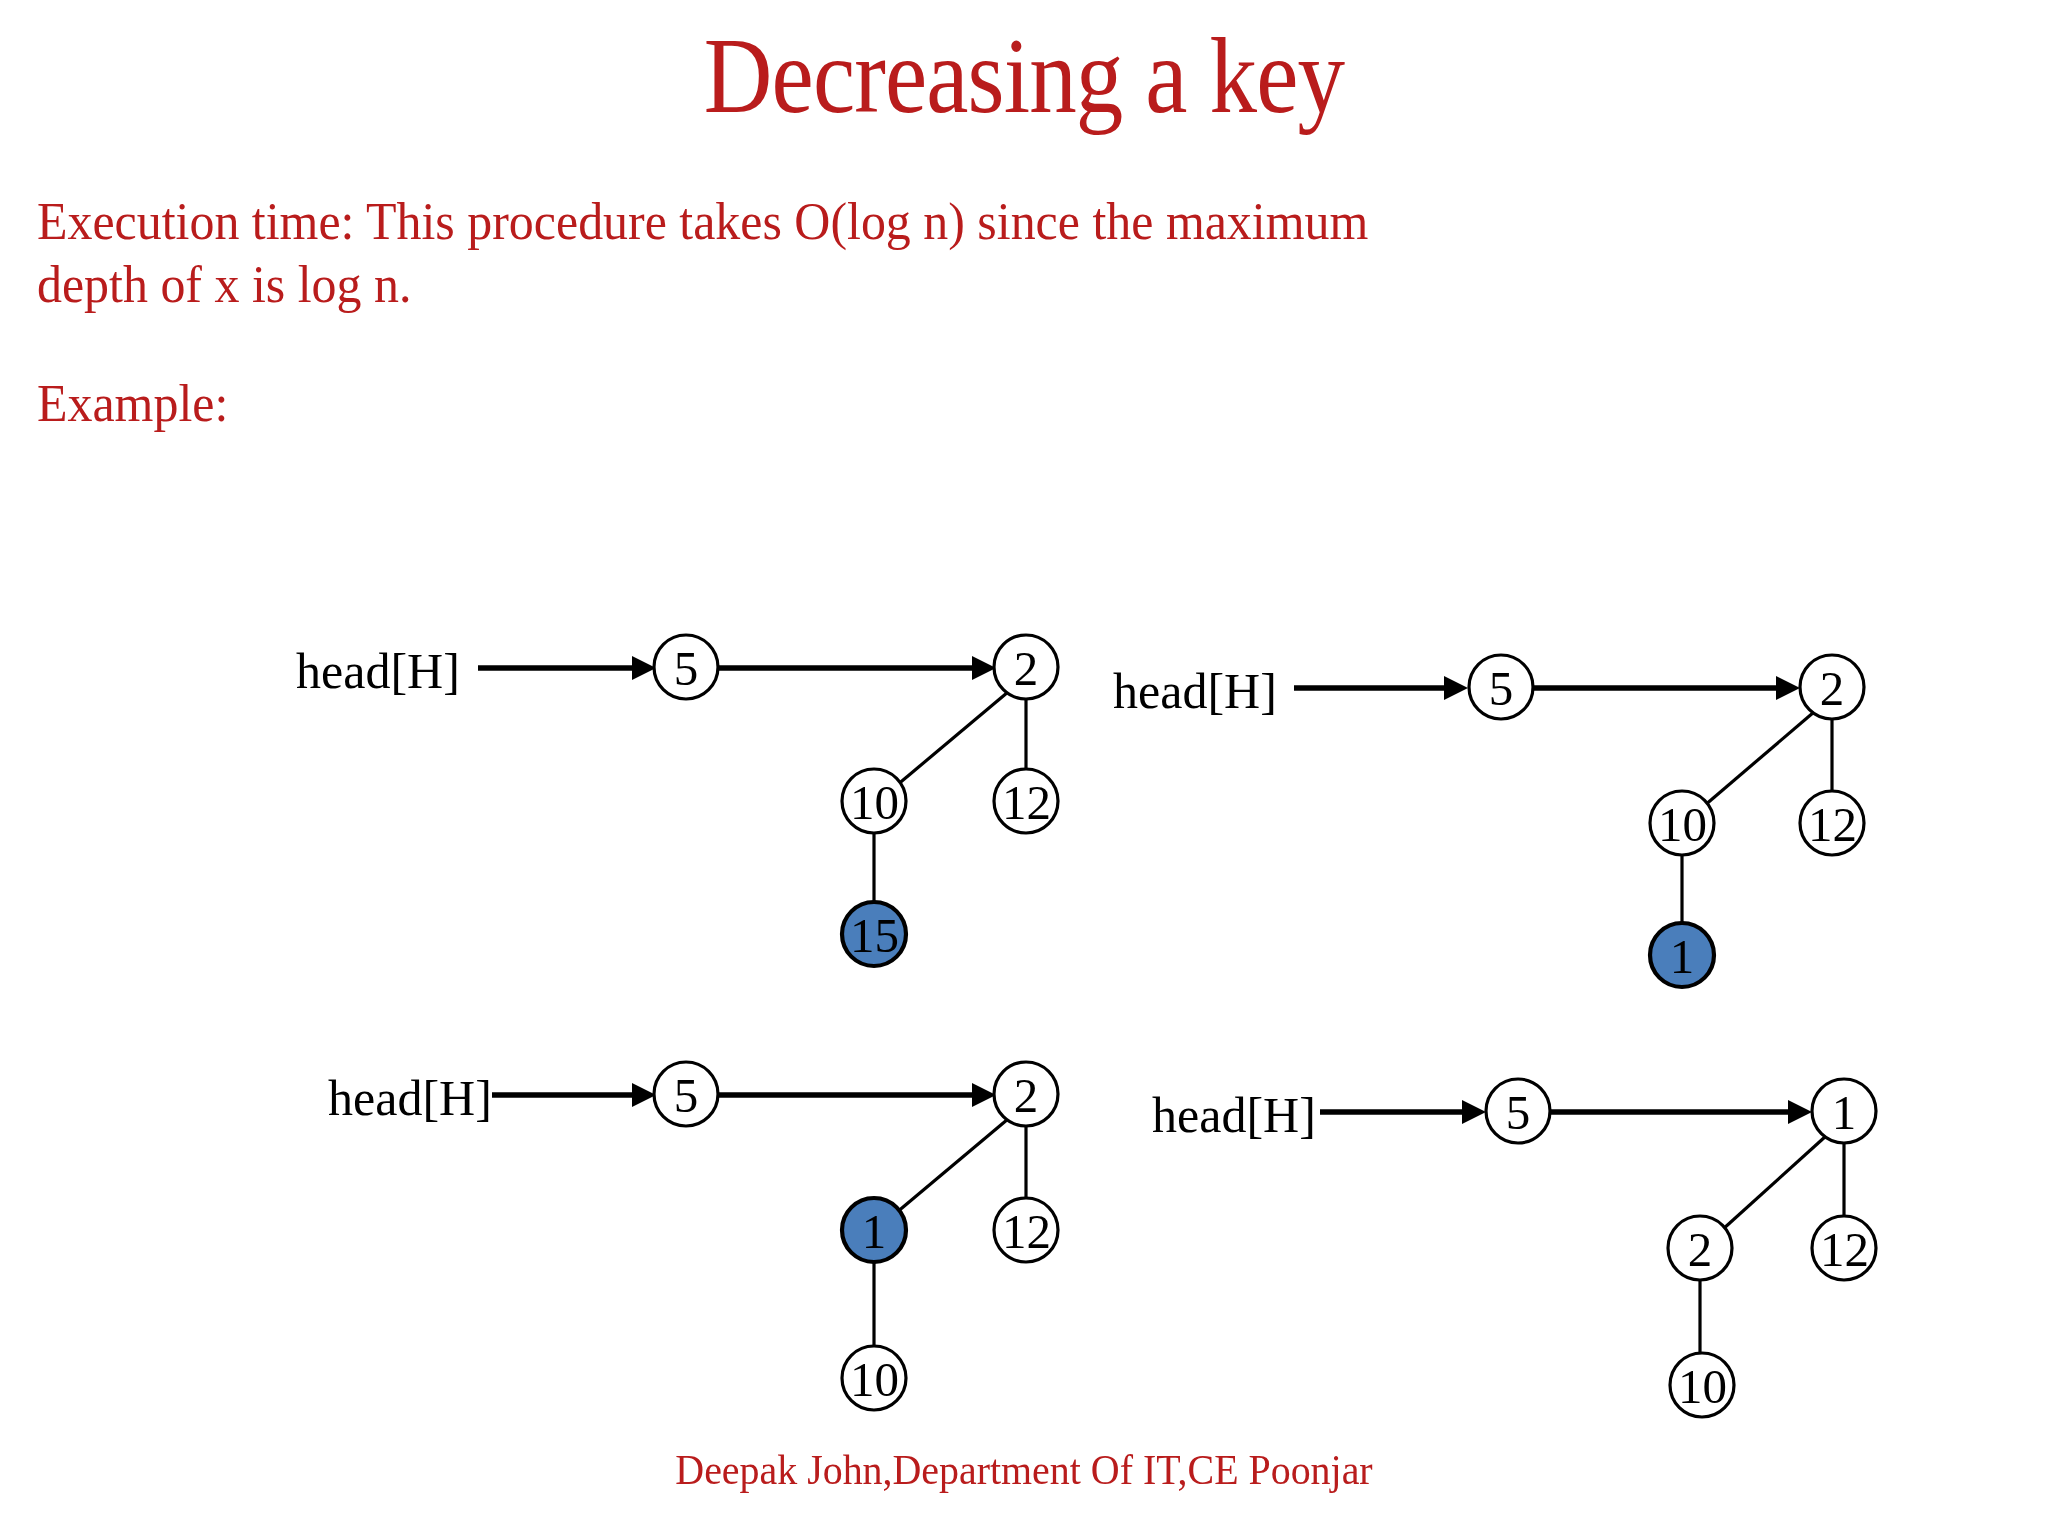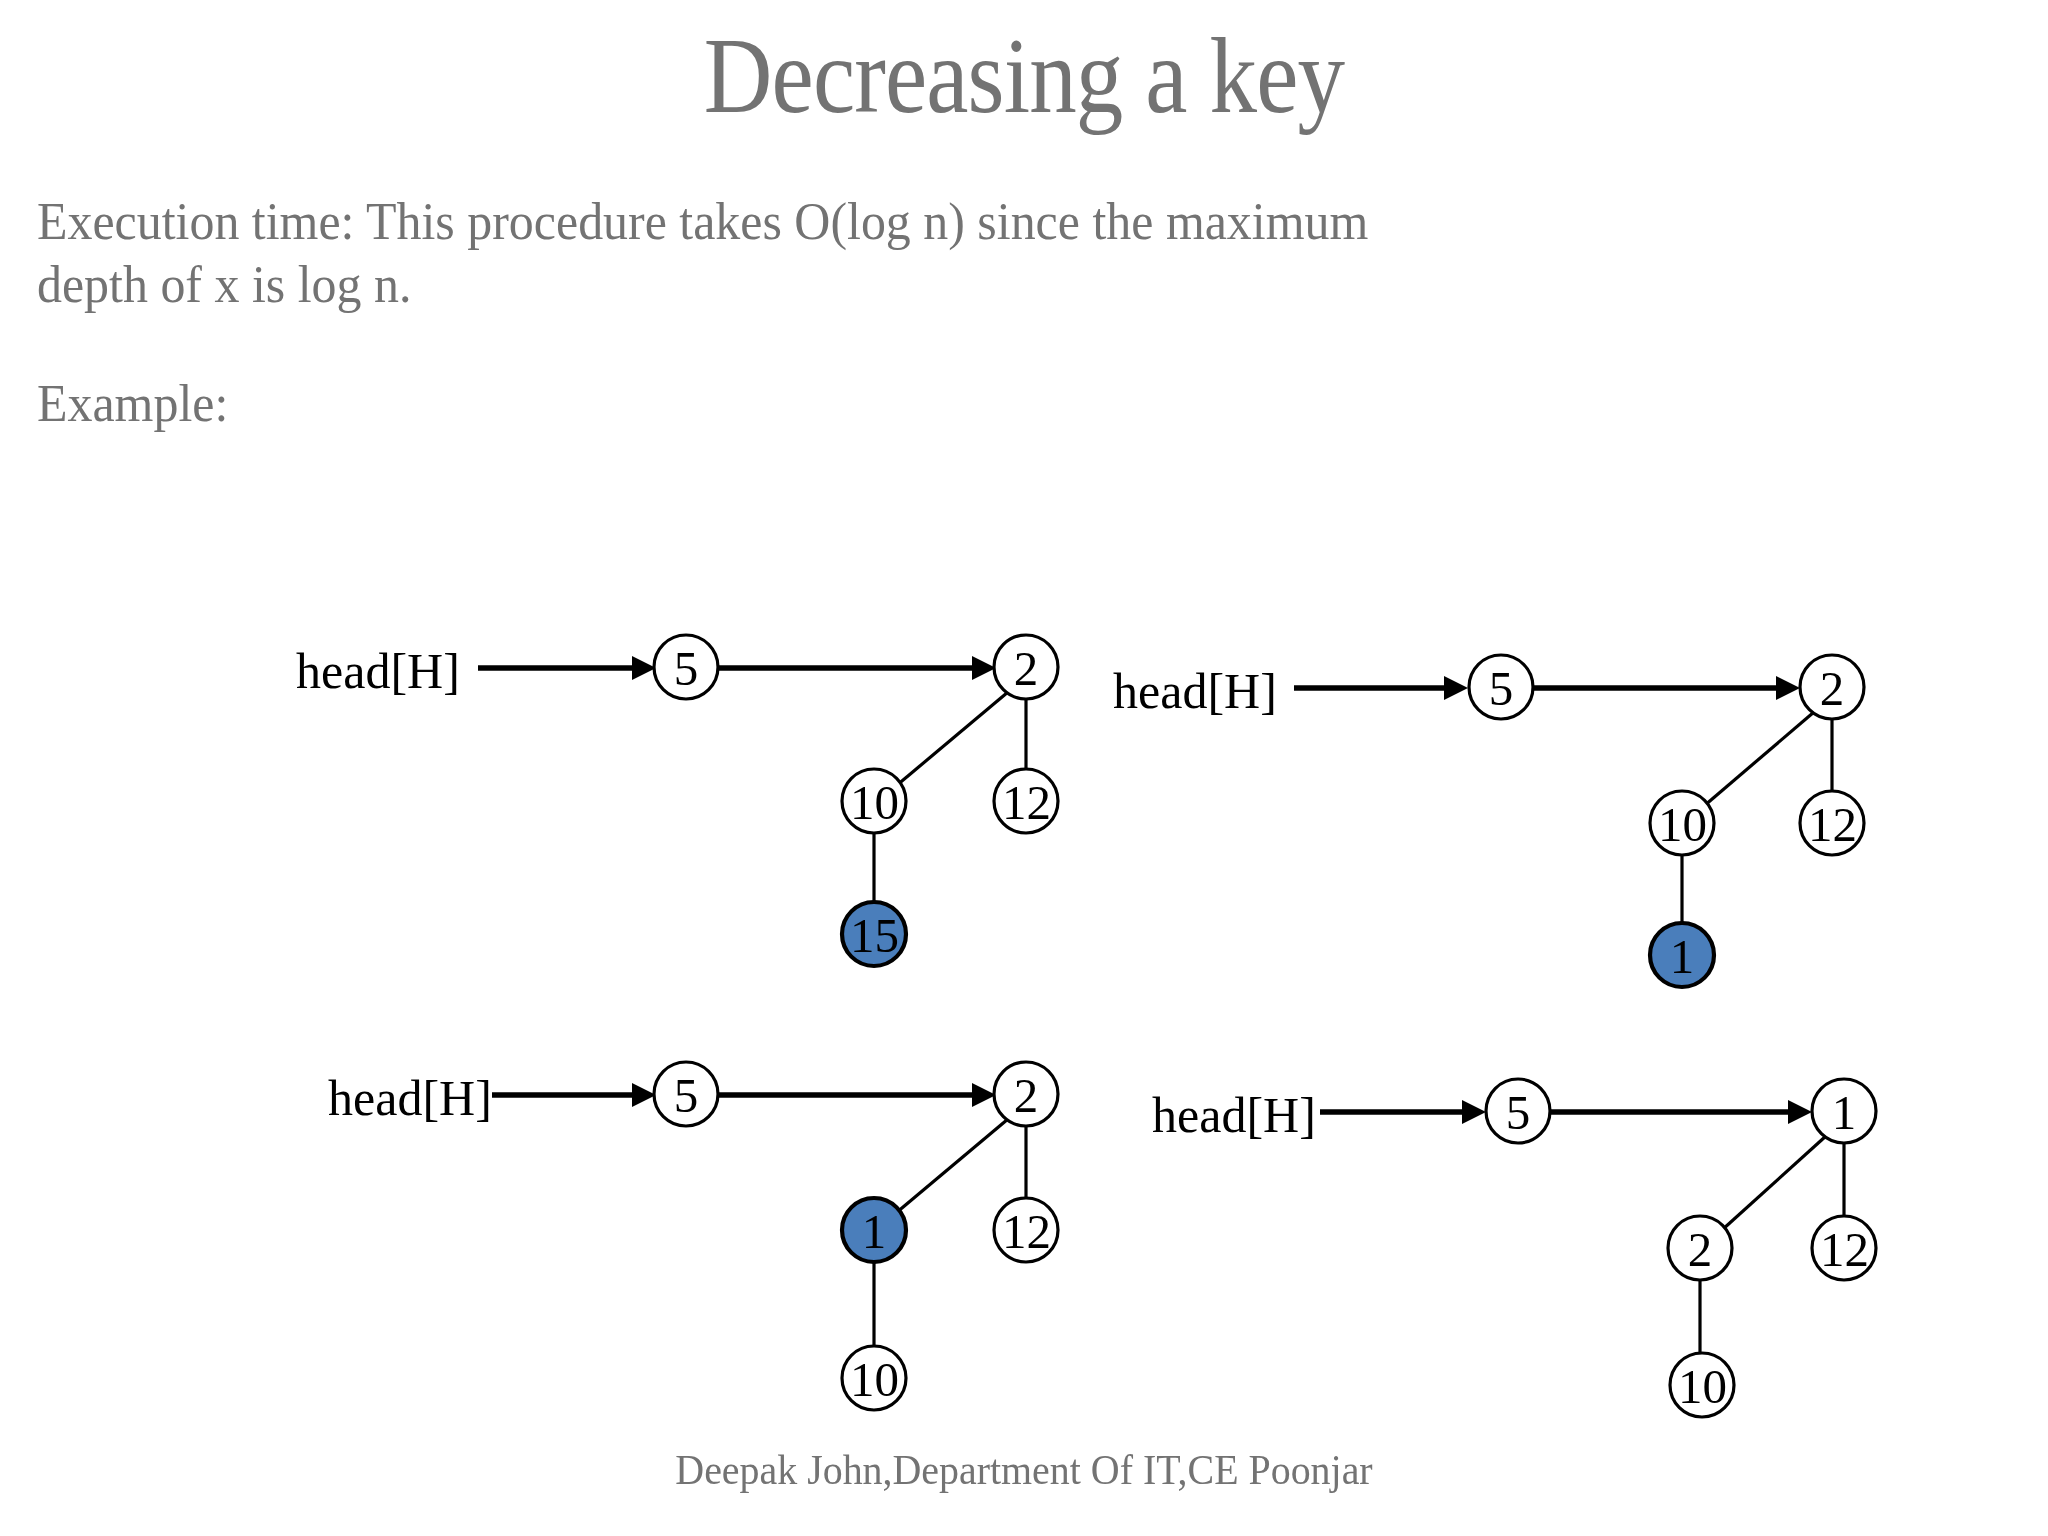--- a/index.html
+++ b/index.html
@@ -7,21 +7,21 @@
     padding: 0;
     background: #ffffff;
   }
   #slide {
     position: relative;
     width: 2048px;
     height: 1536px;
     background: #ffffff;
     overflow: hidden;
     font-family: "Liberation Serif", "DejaVu Serif", serif;
-    color: #737373;
+    color: #b91c1c;
   }
 
   
   #slide-title {
     position: absolute;
     left: 0;
     top: 18px;
     width: 2048px;
     text-align: center;
     font-size: 108px;

